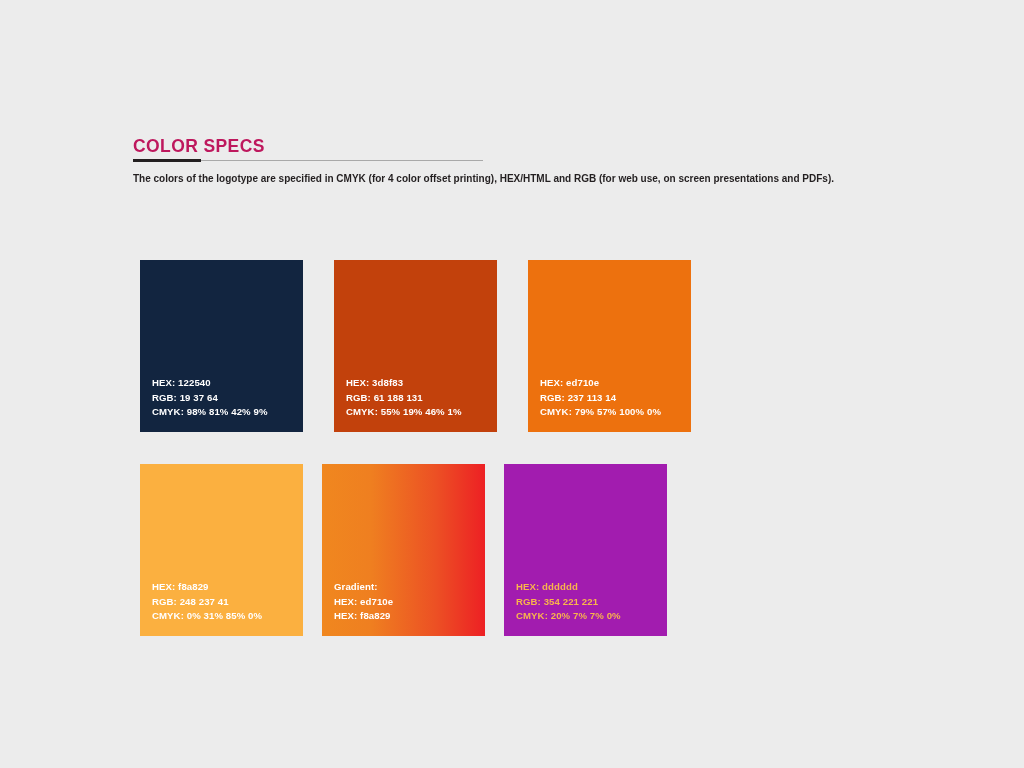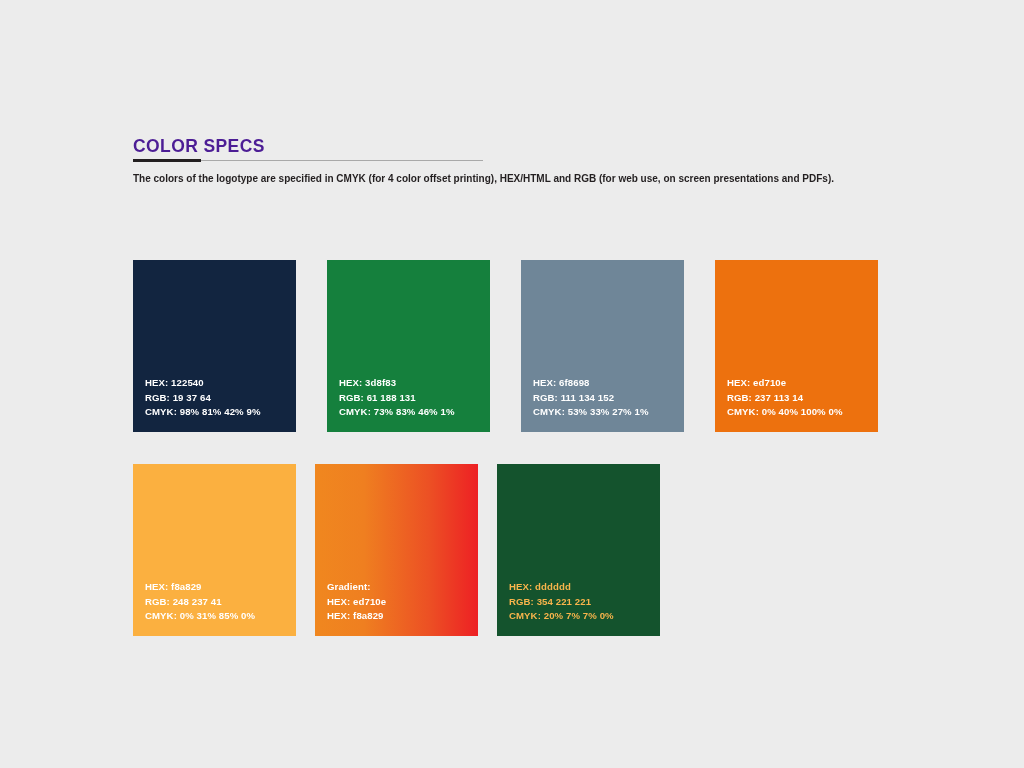--- a/index.html
+++ b/index.html
@@ -28,21 +28,21 @@
     position: absolute;
     left: 0;
     top: 136px;
     width: 760px;
   }
 
   .page-title {
     font-size: 17.5px;
     font-weight: bold;
     letter-spacing: 0.4px;
-    color: #4c1d95;
+    color: #be185d;
     margin: 0;
     line-height: 20px;
     white-space: nowrap;
   }
 
   .rule-wrap {
     position: relative;
     height: 4px;
     margin-top: 3px;
     width: 350px;
@@ -72,21 +72,21 @@
     font-size: 10px;
     font-weight: bold;
     color: #231f20;
     line-height: 14px;
     white-space: nowrap;
   }
 
   
   .swatch-grid {
     position: absolute;
-    left: 0;
+    left: 7px;
     top: 260px;
     width: 760px;
   }
 
   .swatch-row {
     display: flex;
     gap: 31px;
   }
   .swatch-row + .swatch-row {
     margin-top: 32px;
@@ -133,41 +133,34 @@
     <div class="swatch-row">
 
       <div class="swatch" id="sw0" style="background: rgb(18, 37, 64);">
         <div class="swatch-info" style="color: rgb(255, 255, 255);">
           <div>HEX: 122540</div>
           <div>RGB: 19  37  64</div>
           <div>CMYK: 98% 81% 42% 9%</div>
         </div>
       </div>
 
-      <div class="swatch" id="sw1" style="background: #15803d;">
+      <div class="swatch" id="sw1" style="background: #c2410c;">
         <div class="swatch-info" style="color: rgb(255, 255, 255);">
           <div>HEX: 3d8f83</div>
           <div>RGB: 61  188  131</div>
-          <div>CMYK: 73% 83% 46% 1%</div>
+          <div>CMYK: 55% 19% 46% 1%</div>
         </div>
       </div>
 
-      <div class="swatch" id="sw2" style="background: rgb(111, 134, 152);">
-        <div class="swatch-info" style="color: rgb(255, 255, 255);">
-          <div>HEX: 6f8698</div>
-          <div>RGB: 111  134  152</div>
-          <div>CMYK: 53% 33% 27% 1%</div>
-        </div>
-      </div>
 
       <div class="swatch" id="sw3" style="background: rgb(237, 113, 14);">
         <div class="swatch-info" style="color: rgb(255, 255, 255);">
           <div>HEX: ed710e</div>
           <div>RGB: 237  113  14</div>
-          <div>CMYK: 0% 40% 100% 0%</div>
+          <div>CMYK: 79% 57% 100% 0%</div>
         </div>
       </div>
 
     </div>
 
     <div class="swatch-row">
 
       <div class="swatch" id="sw4" style="background: rgb(251, 176, 64);">
         <div class="swatch-info" style="color: rgb(255, 255, 255);">
           <div>HEX: f8a829</div>
@@ -177,21 +170,21 @@
       </div>
 
       <div class="swatch" id="sw5" style="background: linear-gradient(90deg, rgb(240, 135, 31) 0%, rgb(239, 127, 32) 30%, rgb(236, 80, 36) 70%, rgb(237, 32, 36) 100%);">
         <div class="swatch-info" style="color: rgb(255, 255, 255);">
           <div>Gradient:</div>
           <div>HEX: ed710e</div>
           <div>HEX: f8a829</div>
         </div>
       </div>
 
-      <div class="swatch" id="sw6" style="background: #14532d;">
+      <div class="swatch" id="sw6" style="background: #a21caf;">
         <div class="swatch-info" style="color: rgb(249, 181, 76);">
           <div>HEX: dddddd</div>
           <div>RGB: 354  221  221</div>
           <div>CMYK: 20% 7% 7% 0%</div>
         </div>
       </div>
 
     </div>
 
   </div>

